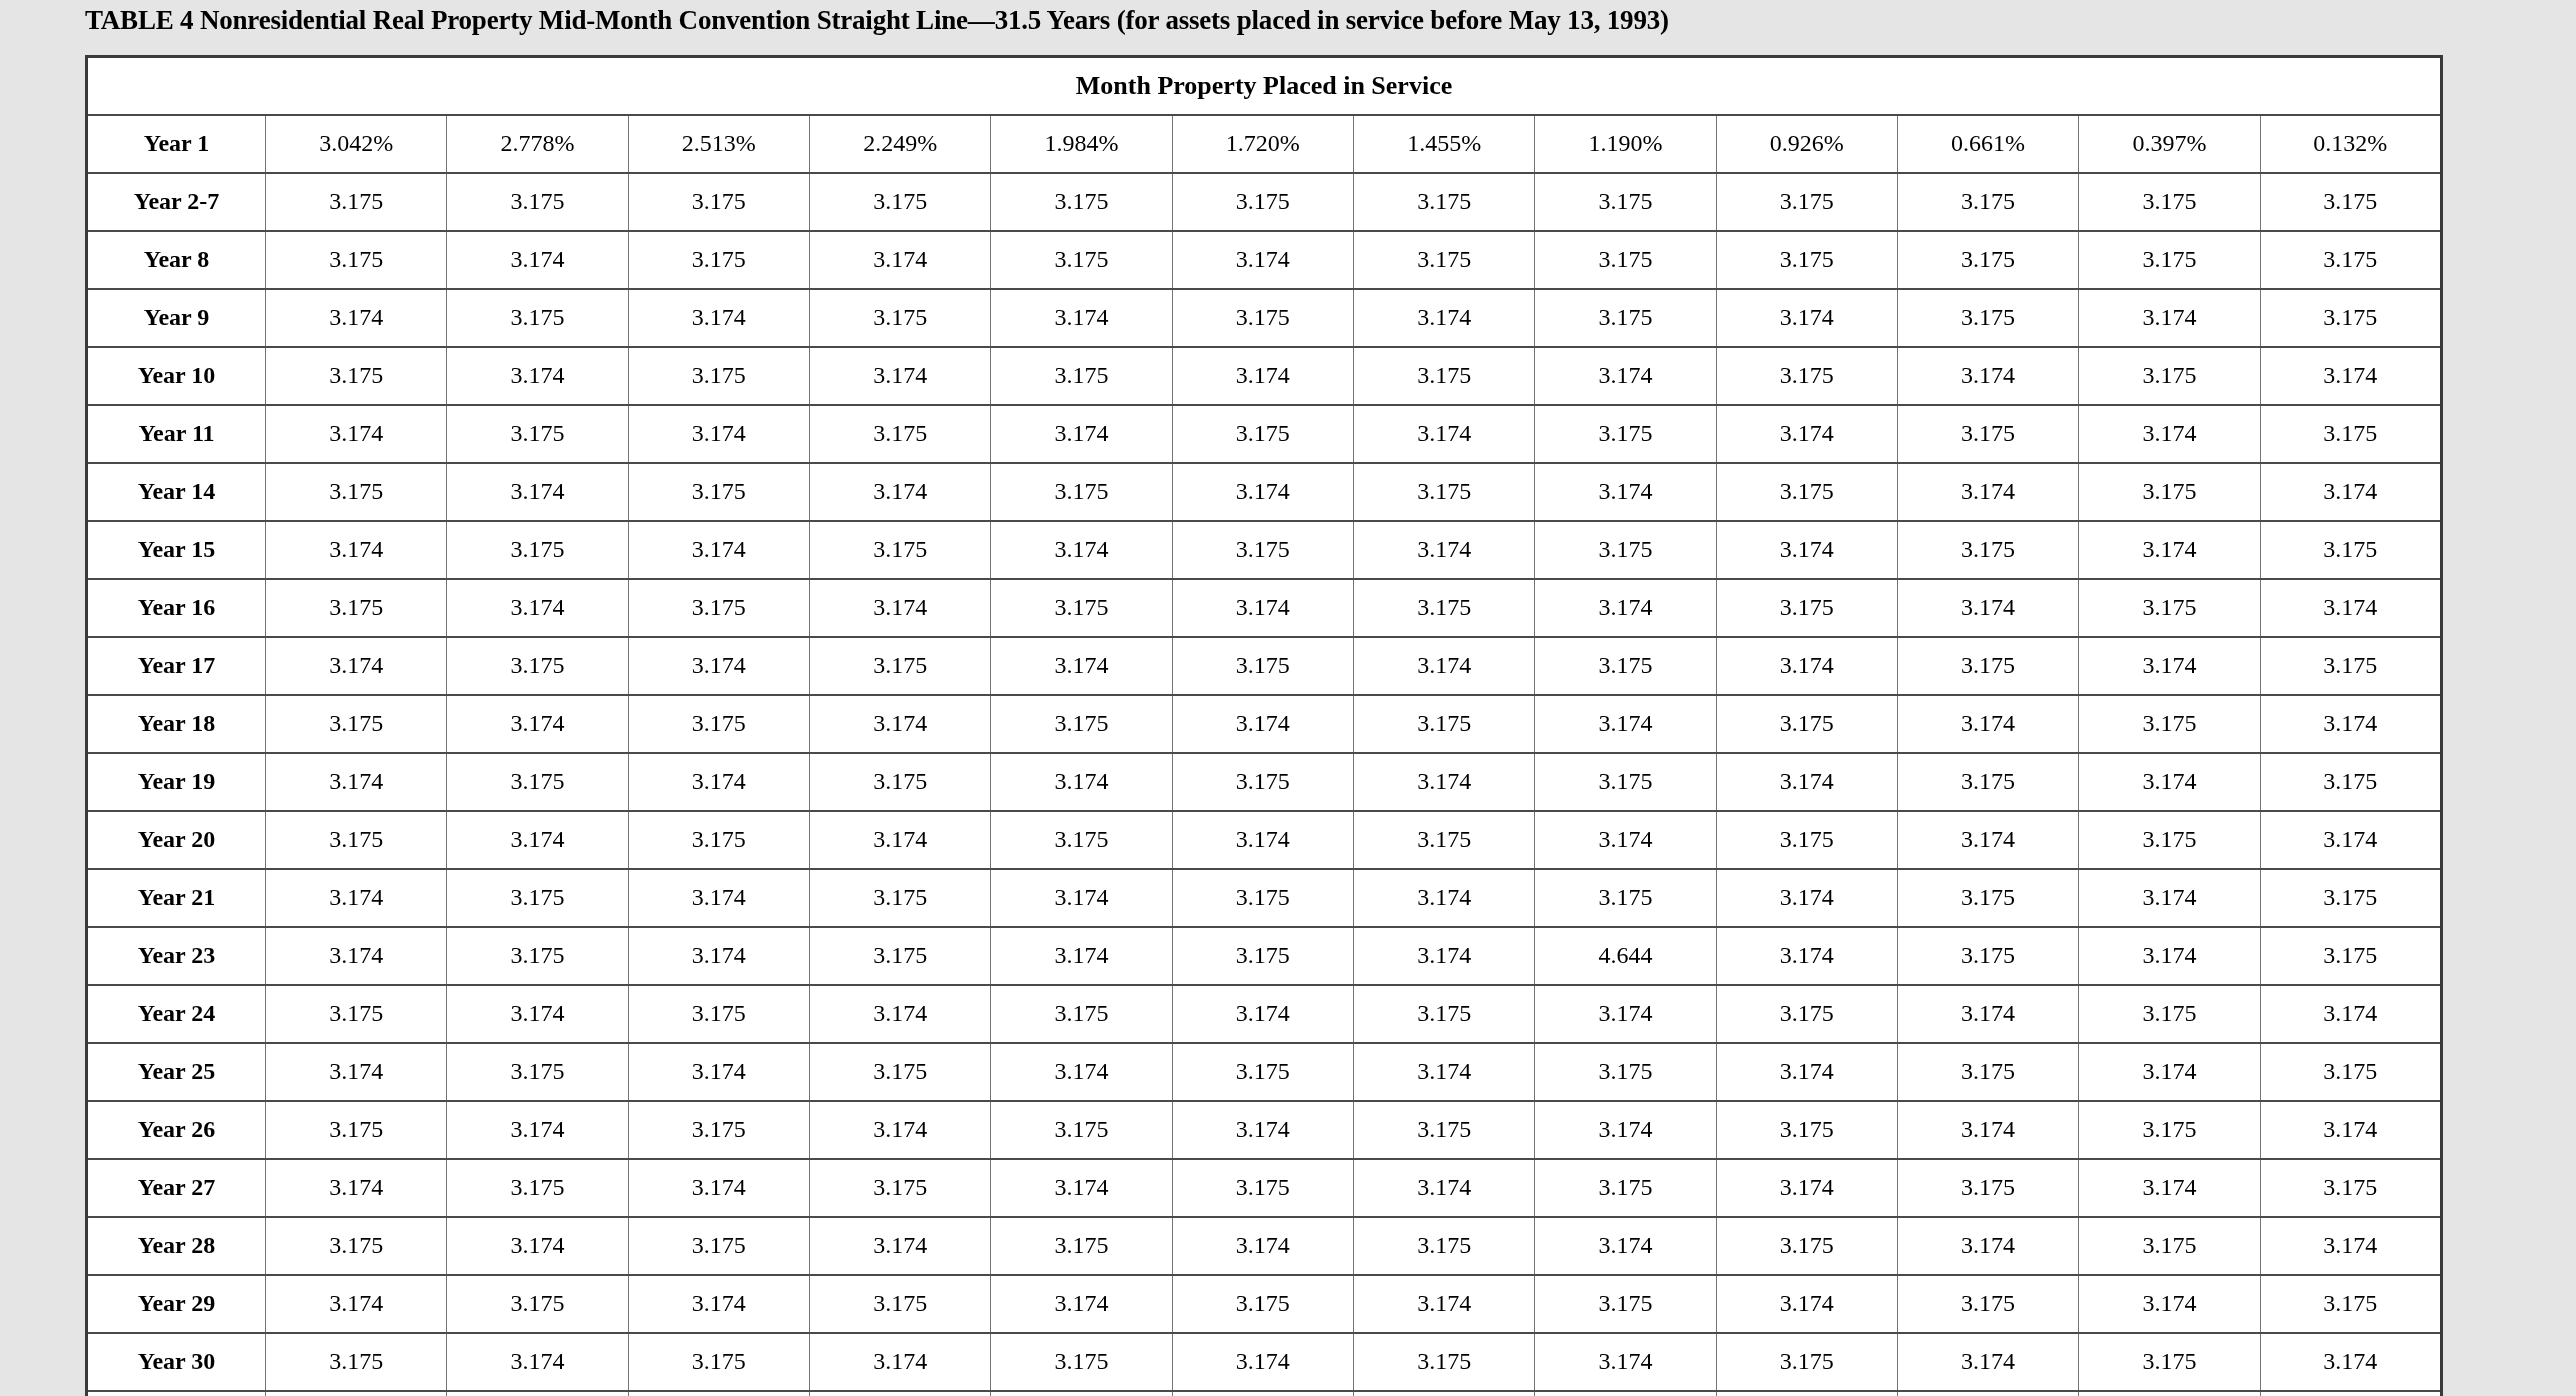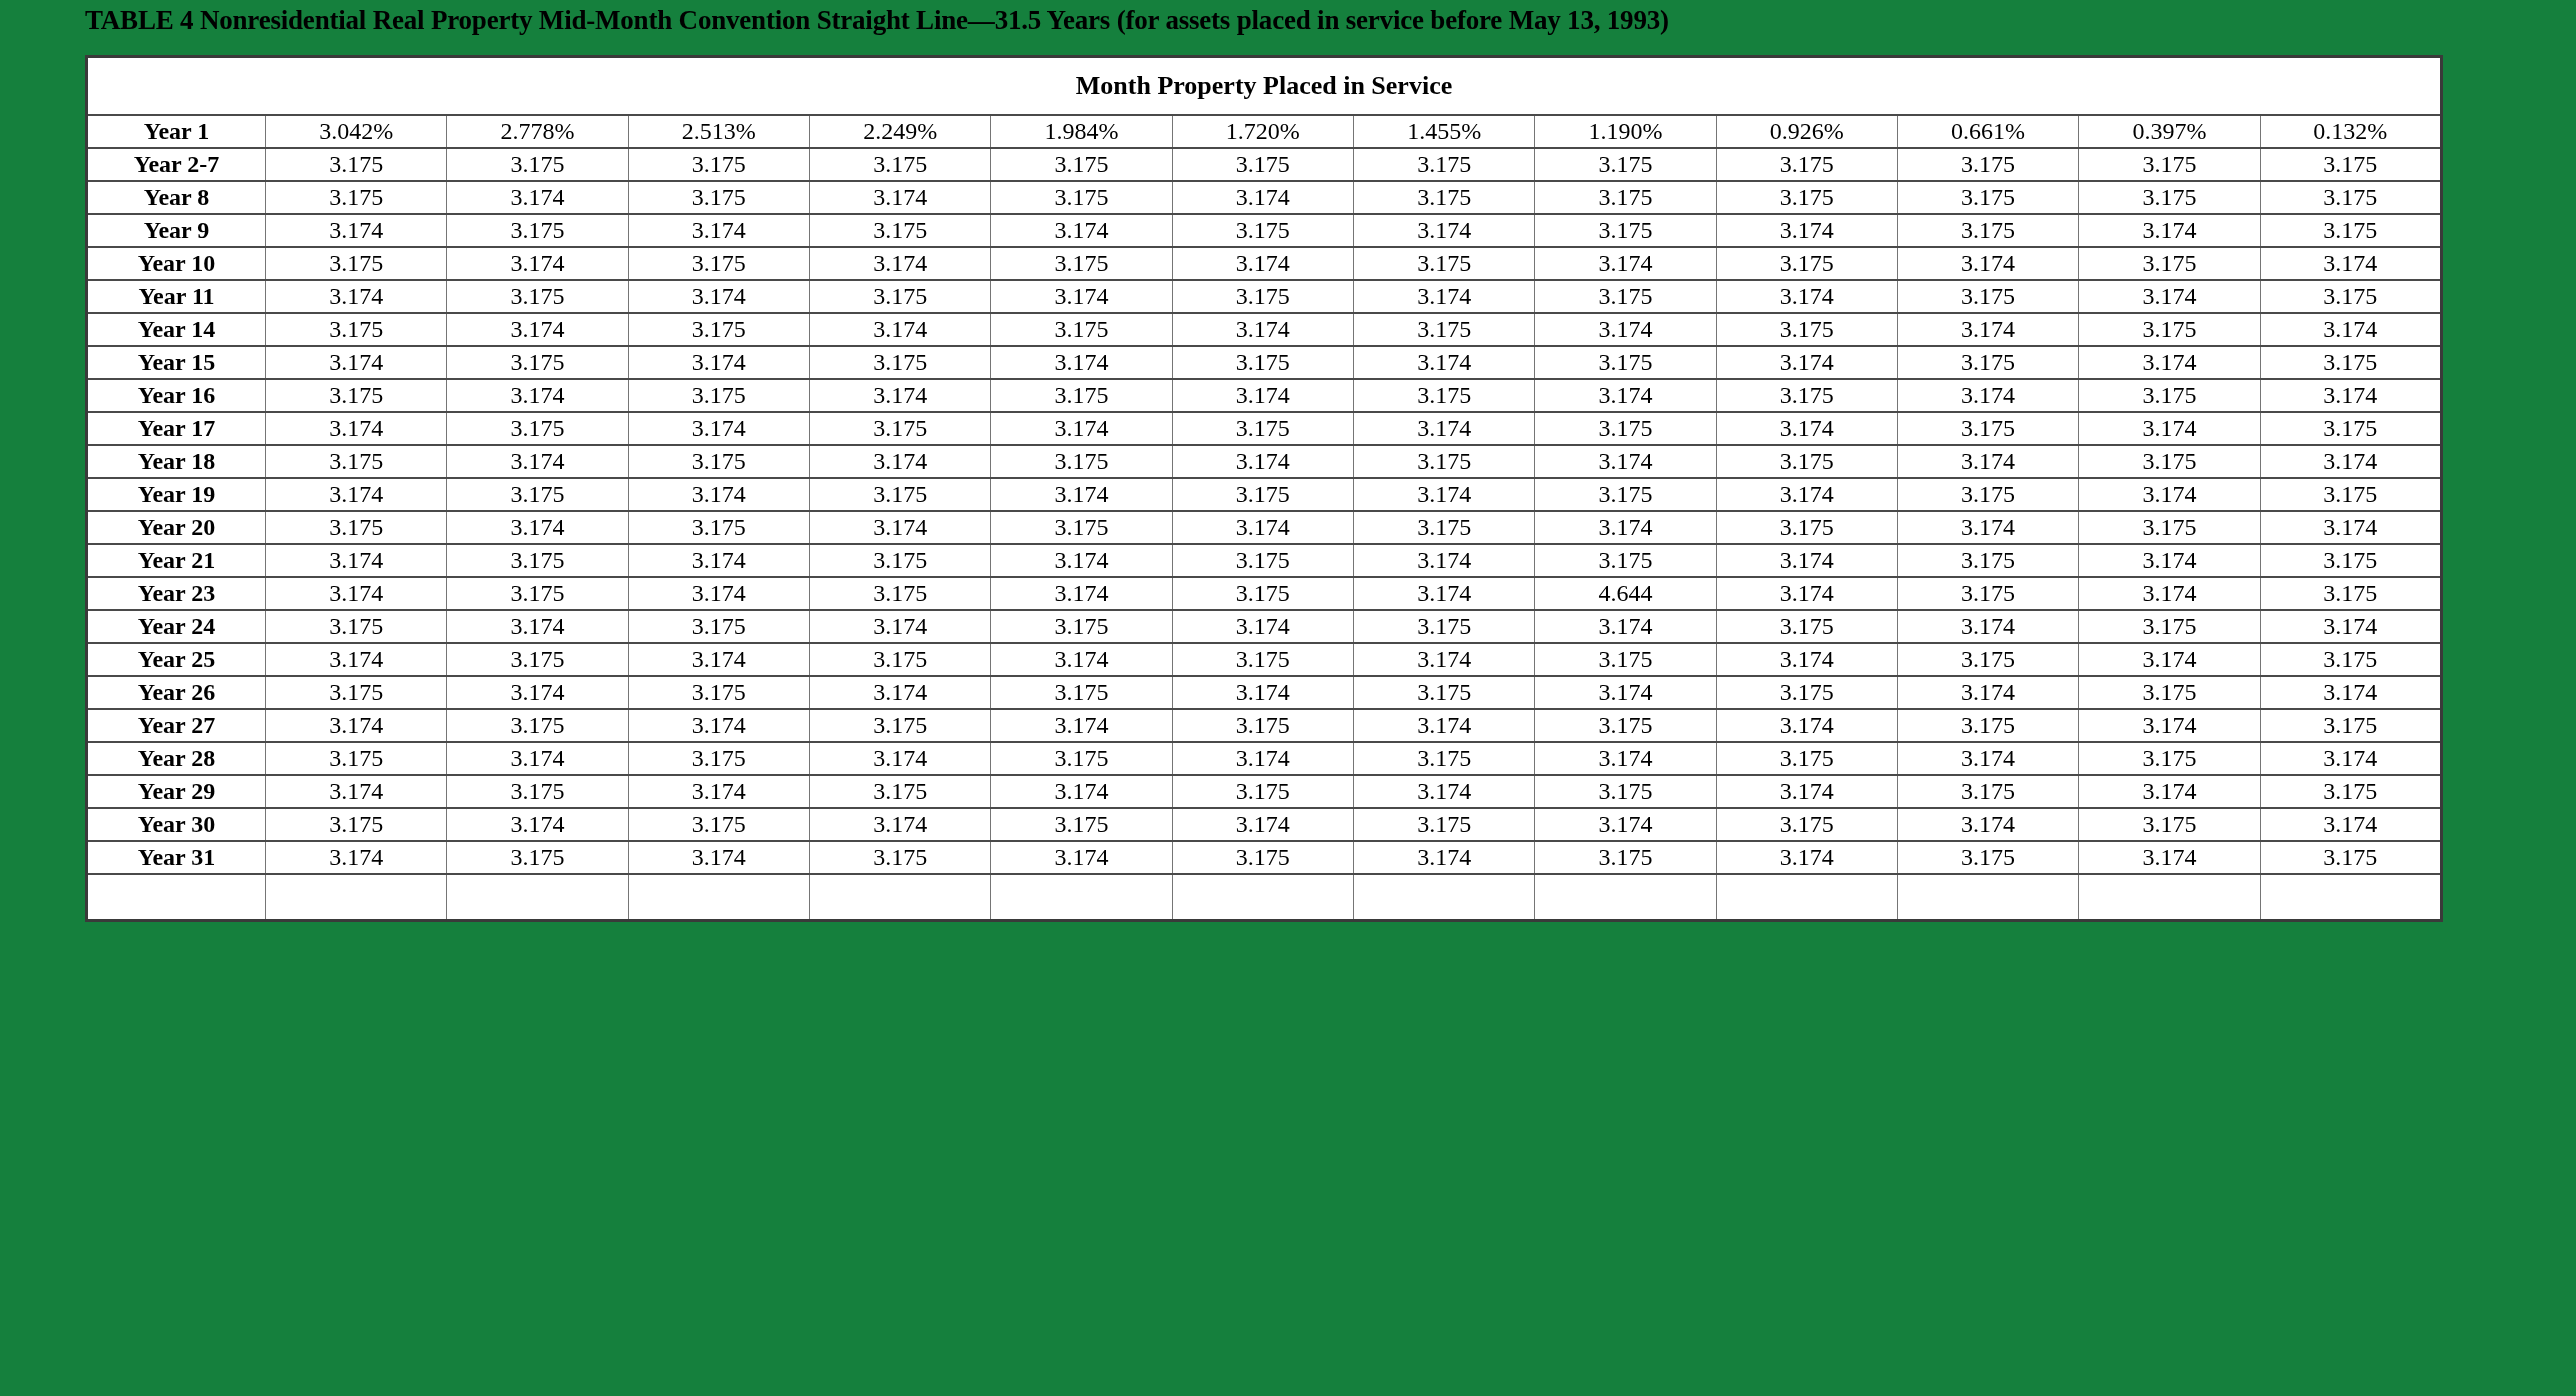--- a/index.html
+++ b/index.html
@@ -1,21 +1,21 @@
 <!DOCTYPE html>
 <html style="font-size:14.3px"><head>
 <meta charset="utf-8">
 <style>
   html, body { margin: 0; padding: 0; background: #ffffff; }
   .page {
     position: relative;
     width: 2576px;
     height: 1396px;
     overflow: hidden;
-    background: #15803d;
+    background: #e5e5e5;
     font-family: "Liberation Serif", "DejaVu Serif", serif;
     color: #000000;
   }
   .doc-title {
     position: absolute;
     left: 85px;
     top: 5.4px;
     margin: 0;
     font-size: 27px;
     font-weight: bold;
@@ -45,21 +45,21 @@
   }
   tr.span-row { height: 58px; }
   tr.span-row th {
     font-size: 26px;
     font-weight: bold;
     border-left: none;
     border-right: none;
   }
   tr.month-row { height: 49px; }
   tr.month-row th { font-size: 25px; font-weight: bold; }
-  tr.data-row { height: 33px; padding-left: 32px; }
+  tr.data-row { height: 58px; padding-left: 32px; }
   tr.data-row th { font-size: 24px; font-weight: bold; }
   tr.data-row td { font-size: 24px; font-weight: normal; }
   tr.partial-row { height: 47px; }
   col.year-col { width: 179px; }
 </style>
 </head>
 <body>
 
 <div class="page">
   <h1 class="doc-title">TABLE 4 Nonresidential Real Property Mid-Month Convention Straight Line—31.5 Years (for assets placed in service before May 13, 1993)</h1>

